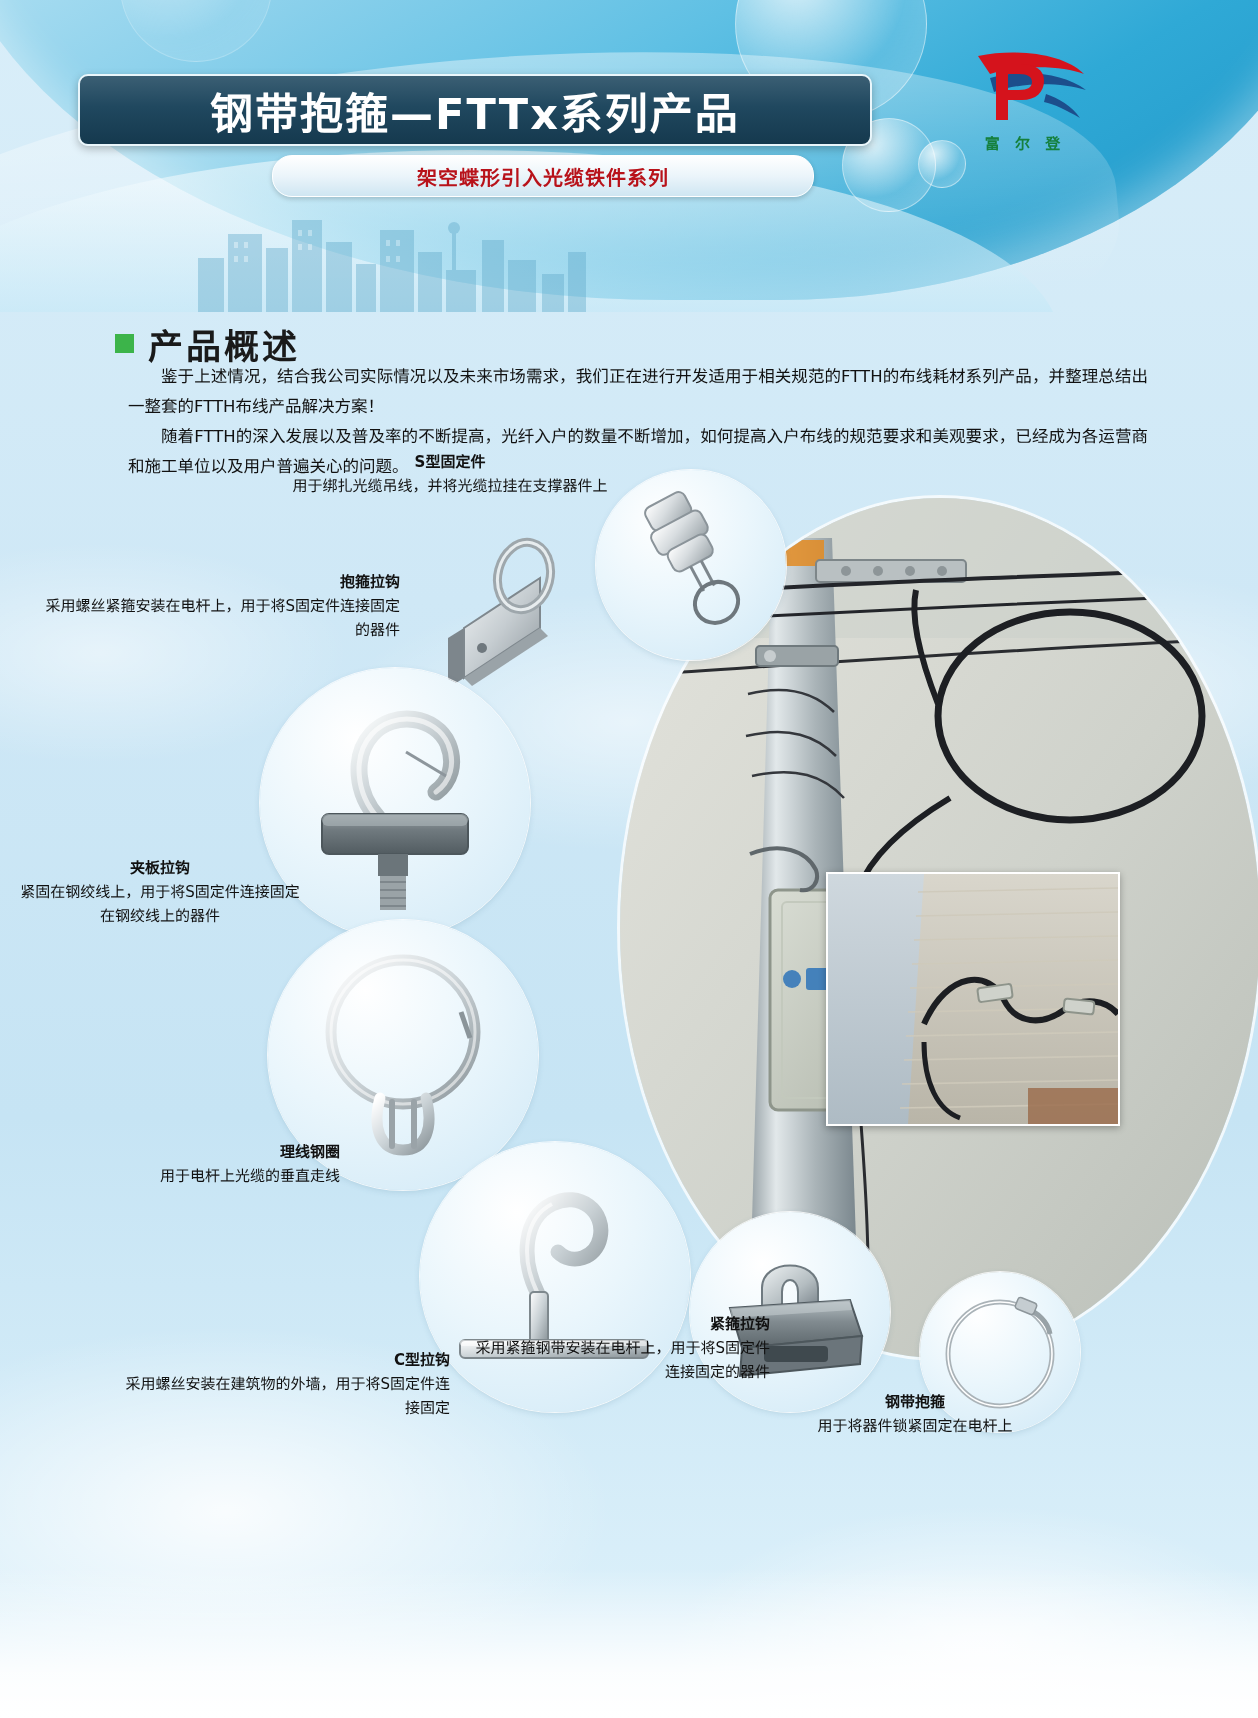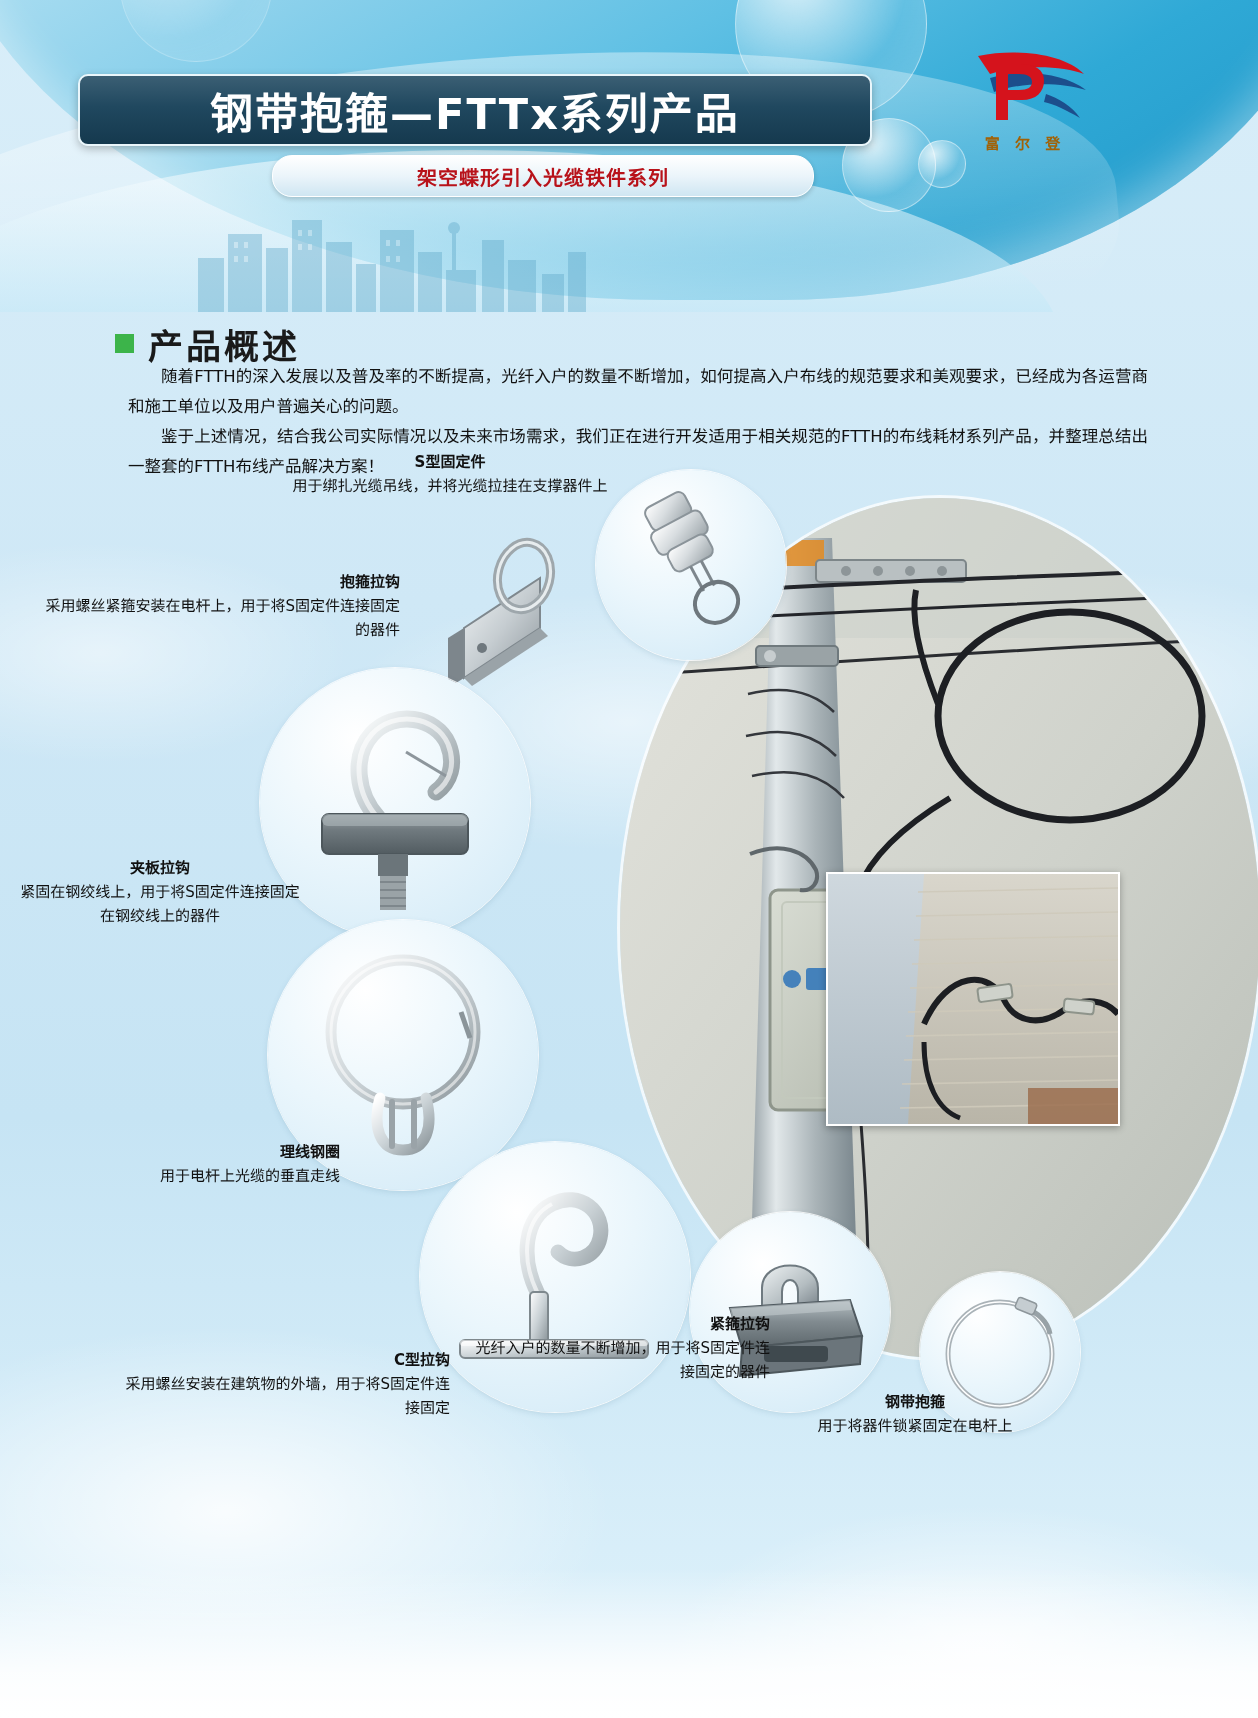--- a/index.html
+++ b/index.html
@@ -73,21 +73,21 @@
     box-shadow:0 2px 5px rgba(0,0,0,.18);
     display:flex;align-items:center;justify-content:center;
   }
   .subtitle-plaque span{
     color:#b8121a;font-size:20px;font-weight:bold;letter-spacing:1px;
     font-family:"DejaVu Sans","Liberation Sans",sans-serif;
   }
   
   .logo{position:absolute;left:955px;top:48px;width:140px;height:110px;text-align:center;}
   .logo-name{
-    margin-top:2px;color:#a16207;font-size:15px;letter-spacing:5px;font-weight:bold;
+    margin-top:2px;color:#15803d;font-size:15px;letter-spacing:5px;font-weight:bold;
     font-family:"DejaVu Sans","Liberation Sans",sans-serif;
   }
   
   .section-head{
     position:absolute;left:115px;top:318px;display:flex;align-items:center;gap:14px;
   }
   .section-bullet{width:19px;height:19px;background:#3cb44a;display:inline-block;}
   .section-title{
     font-size:35px;font-weight:bold;color:#1a1a1a;letter-spacing:3px;
     font-family:"DejaVu Sans","Liberation Sans",sans-serif;
@@ -207,22 +207,22 @@
     <div class="logo-name">富 尔 登</div>
   </div>
 </div>
 
 <div class="section-head">
   <span class="section-bullet"></span>
   <span class="section-title">产品概述</span>
 </div>
 
 <div class="intro">
+  <p>鉴于上述情况，结合我公司实际情况以及未来市场需求，我们正在进行开发适用于相关规范的FTTH的布线耗材系列产品，并整理总结出一整套的FTTH布线产品解决方案！</p>
   <p>随着FTTH的深入发展以及普及率的不断提高，光纤入户的数量不断增加，如何提高入户布线的规范要求和美观要求，已经成为各运营商和施工单位以及用户普遍关心的问题。</p>
-  <p>鉴于上述情况，结合我公司实际情况以及未来市场需求，我们正在进行开发适用于相关规范的FTTH的布线耗材系列产品，并整理总结出一整套的FTTH布线产品解决方案！</p>
 </div>
 
 <div class="photo-big">
   <svg width="640" height="860" viewBox="0 0 640 860">
     <defs>
       <linearGradient id="wallg" x1="0" y1="0" x2="1" y2="1">
         <stop offset="0%" stop-color="#e4e4dd"></stop>
           <stop offset="55%" stop-color="#cfd2cb"></stop>
           <stop offset="100%" stop-color="#b9beb7"></stop>
       </linearGradient>
@@ -463,21 +463,21 @@
   <span>用于电杆上光缆的垂直走线</span>
 </div>
 
 <div class="cap c-c">
   <span class="t">C型拉钩</span>
   <span>采用螺丝安装在建筑物的外墙，用于将S固定件连接固定</span>
 </div>
 
 <div class="cap c-clamp">
   <span class="t">紧箍拉钩</span>
-  <span>光纤入户的数量不断增加，用于将S固定件连接固定的器件</span>
+  <span>采用紧箍钢带安装在电杆上，用于将S固定件连接固定的器件</span>
 </div>
 
 <div class="cap c-band">
   <span class="t">钢带抱箍</span>
   <span>用于将器件锁紧固定在电杆上</span>
 </div>
 
 <div class="bottom-fade"></div>
 
 </body></html>

